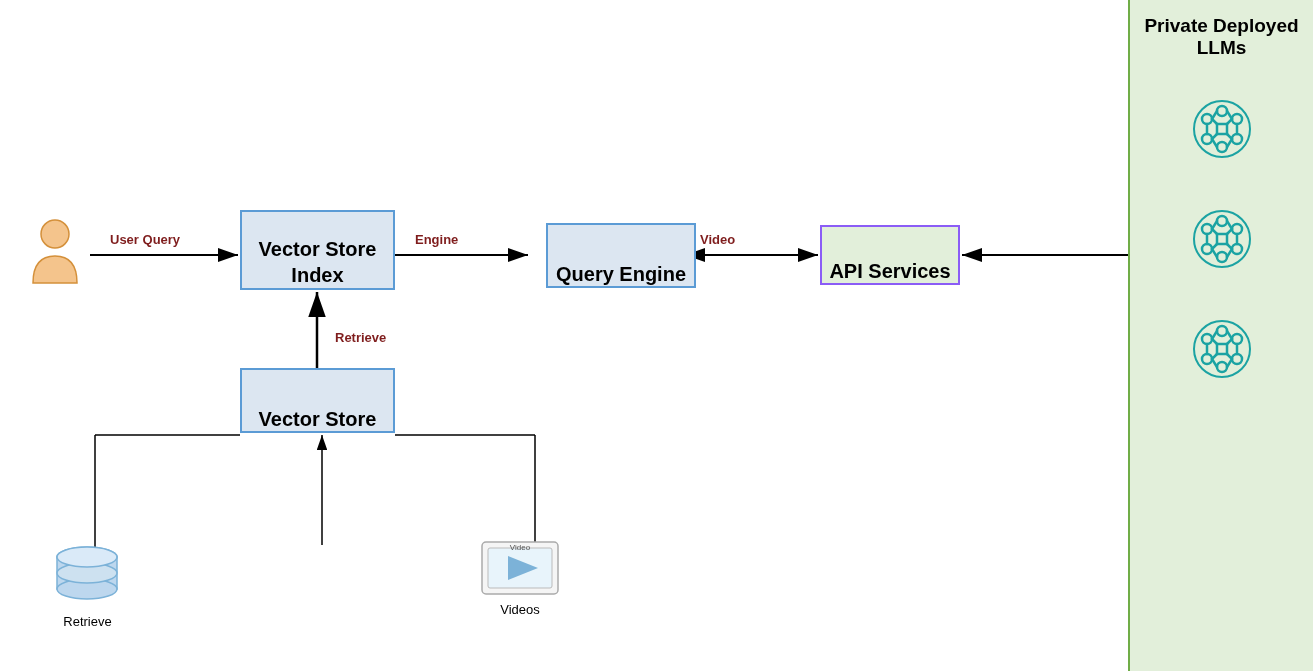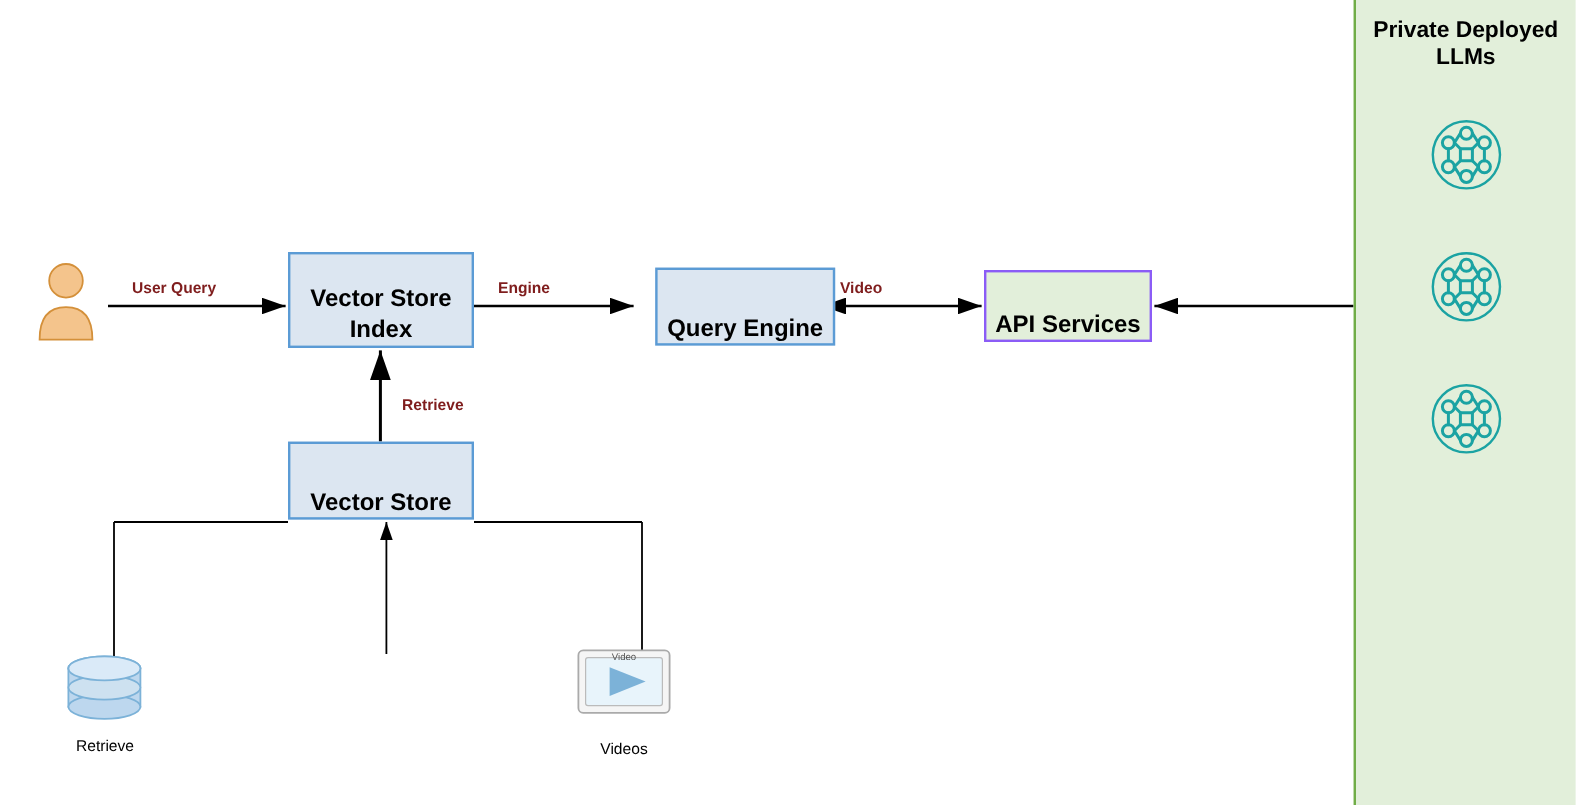--- a/index.html
+++ b/index.html
@@ -312,16 +312,16 @@
     <svg width="80" height="60" viewBox="0 0 80 60">
 
       <rect x="2" y="2" width="76" height="52" rx="4" fill="#f5f5f5" stroke="#aaa" stroke-width="1.5"></rect>
 
       <rect x="8" y="8" width="64" height="40" rx="2" fill="#e8f4fb" stroke="#bbb" stroke-width="1"></rect>
 
       <polygon points="28,16 28,40 58,28" fill="#7cb2d8"></polygon>
 
       <text x="40" y="8" text-anchor="middle" font-size="8" fill="#555" dominant-baseline="middle">Video</text>
     </svg>
-    <span style="margin-top: 16px; font-size: 13px;">Videos</span>
+    <span style="margin-top: 2px; font-size: 13px;">Videos</span>
   </div>
 
 </div>
 
 </body></html>

